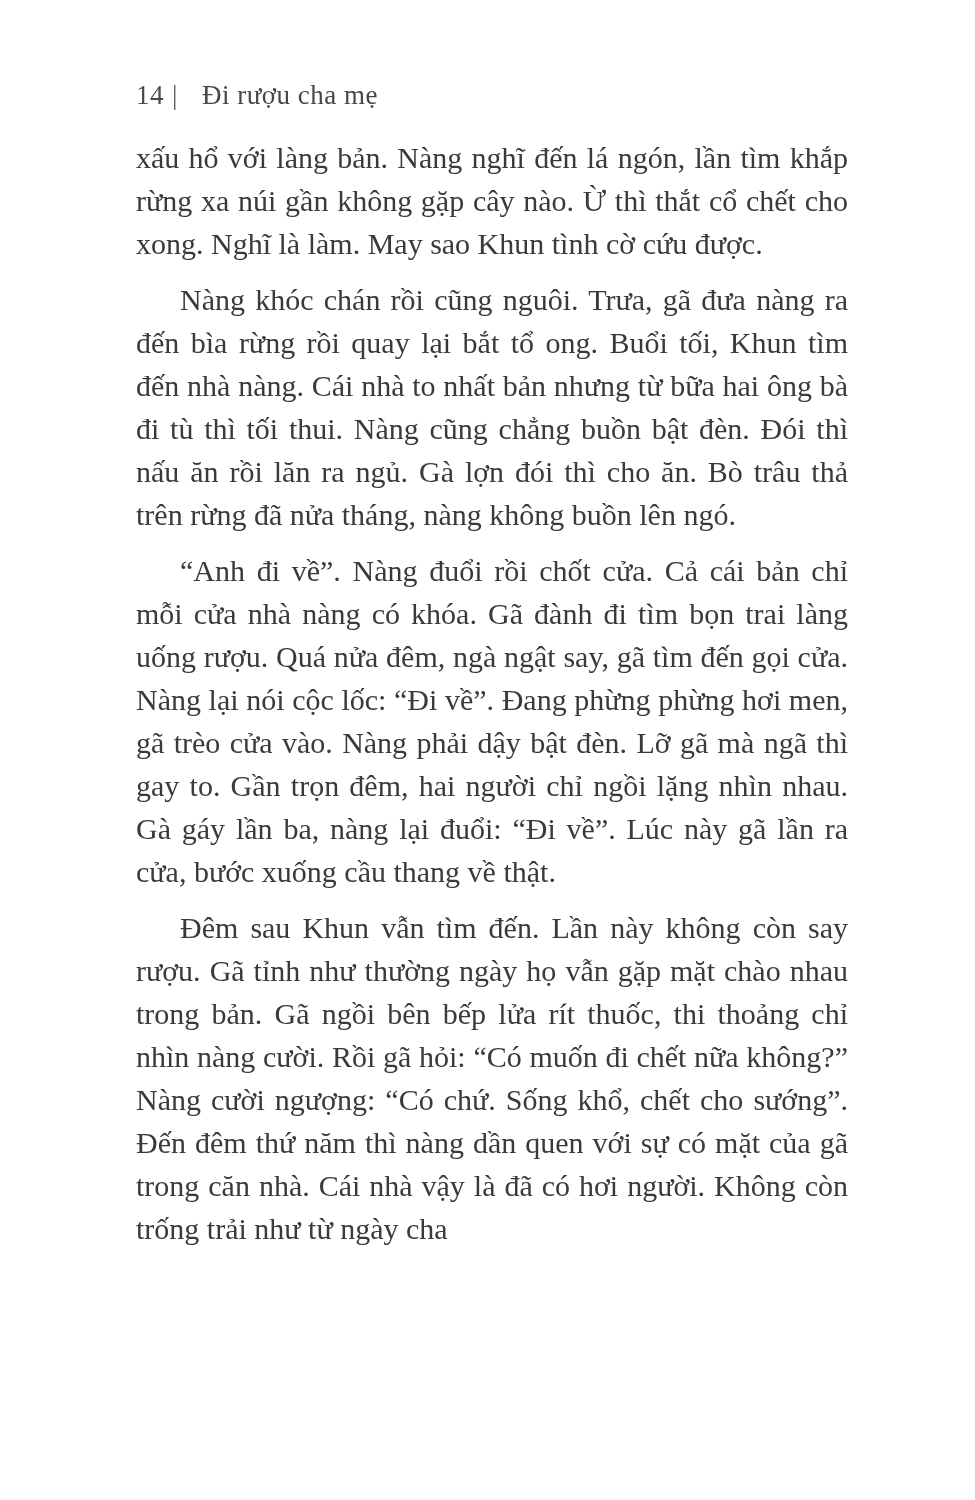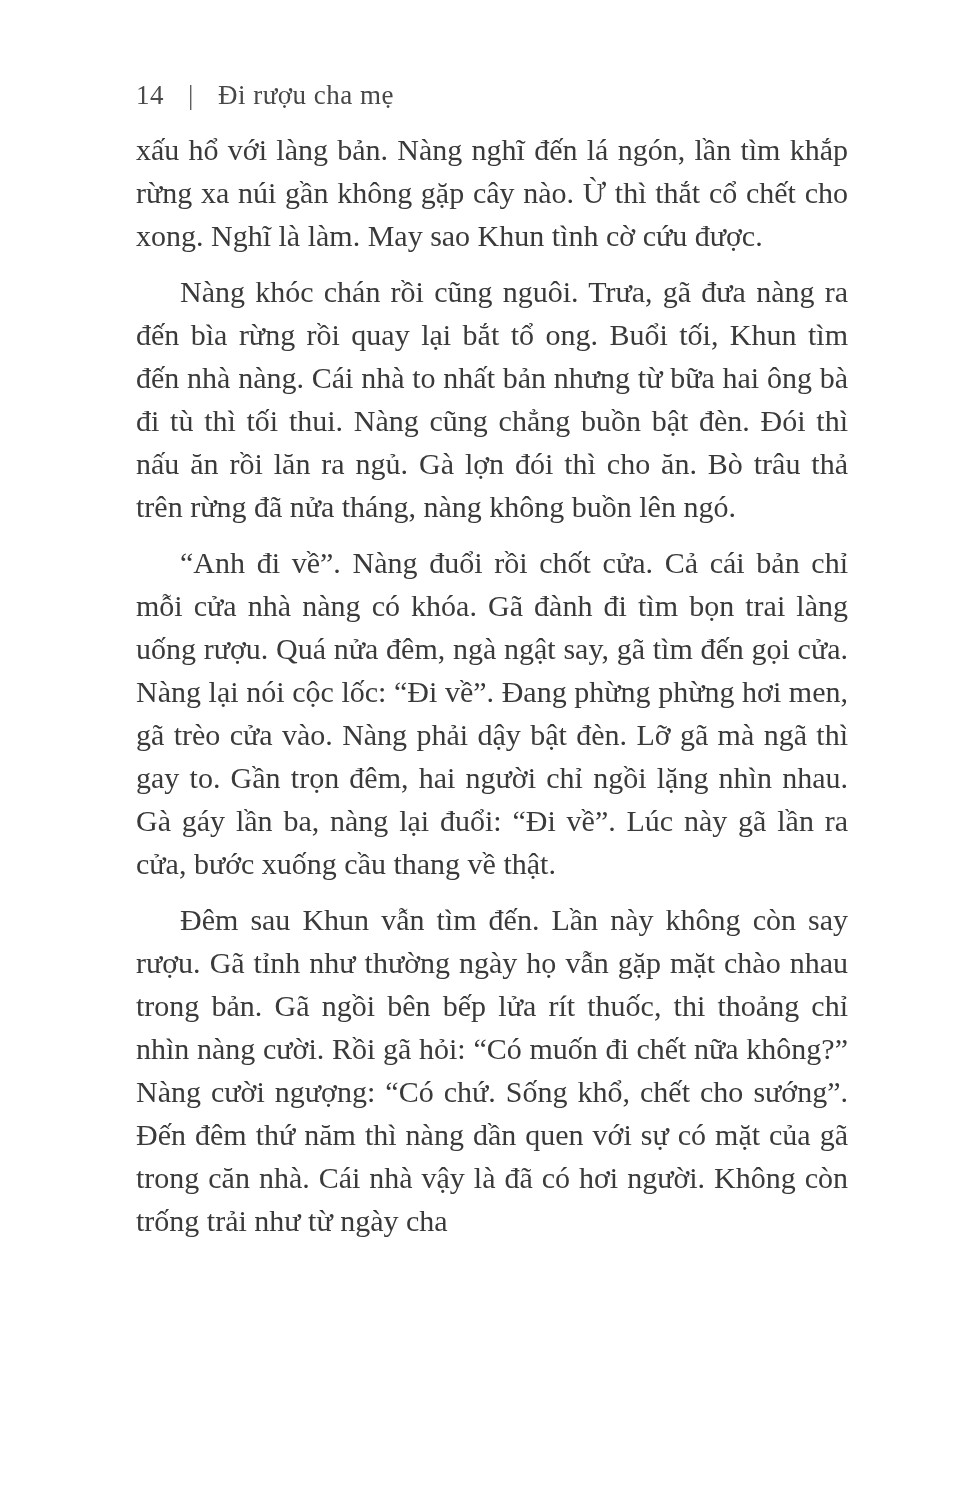--- a/index.html
+++ b/index.html
@@ -19,33 +19,33 @@
     position: absolute;
     top: 80px;
     left: 136px;
     display: flex;
     align-items: baseline;
     font-size: 27px;
     color: #4a4a4a;
     letter-spacing: 0.5px;
   }
   .running-header .pgnum {
-    margin-right: 24px;
+    margin-right: 8px;
   }
   .running-header .sep {
     margin-right: 24px;
     color: #5a5a5a;
     font-weight: 300;
   }
   .running-header .title {
     color: #474747;
   }
   .body-text {
     position: absolute;
-    top: 128px;
+    top: 136px;
     left: 136px;
     width: 712px;
     font-size: 30px;
     line-height: 43px;
     color: #3a3a3a;
     text-align: justify;
   }
   .body-text p {
     margin: 0 0 13px 0;
     text-indent: 44px;

